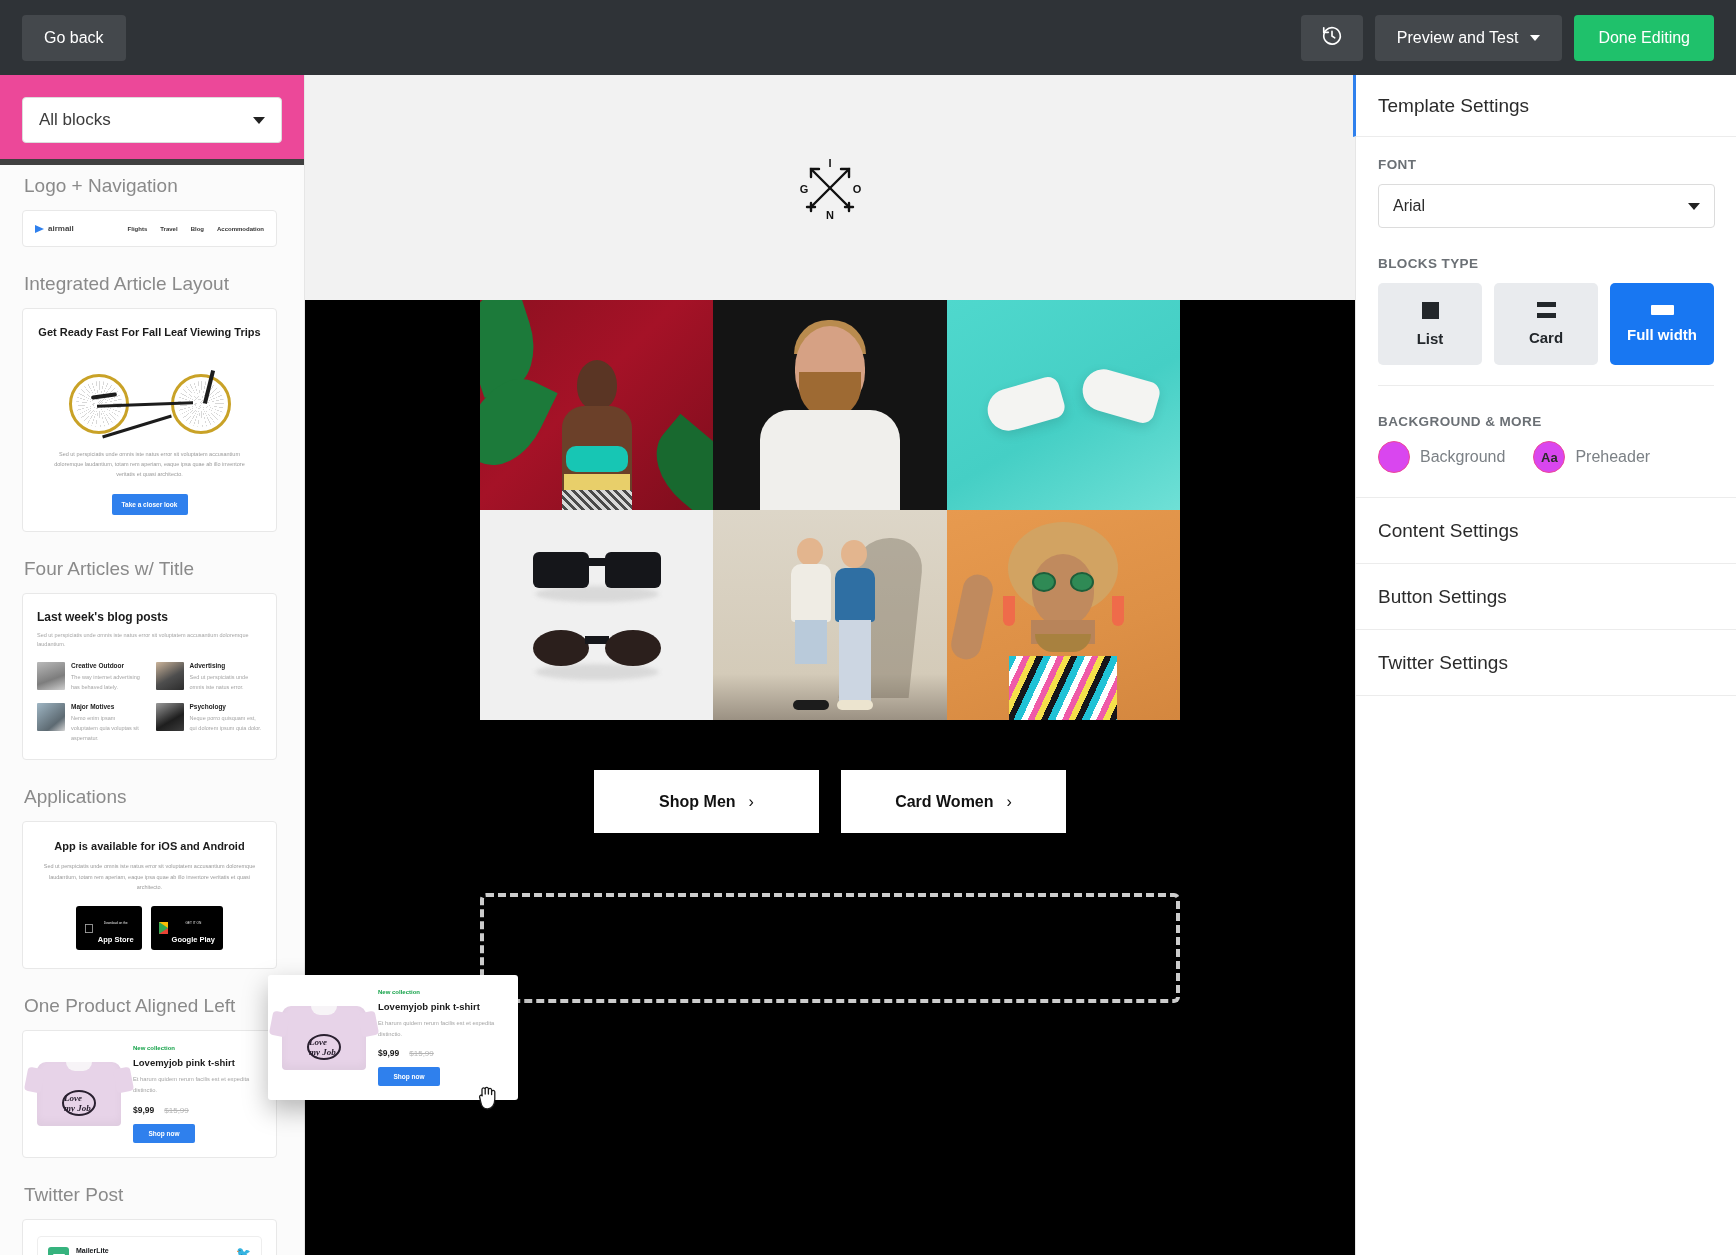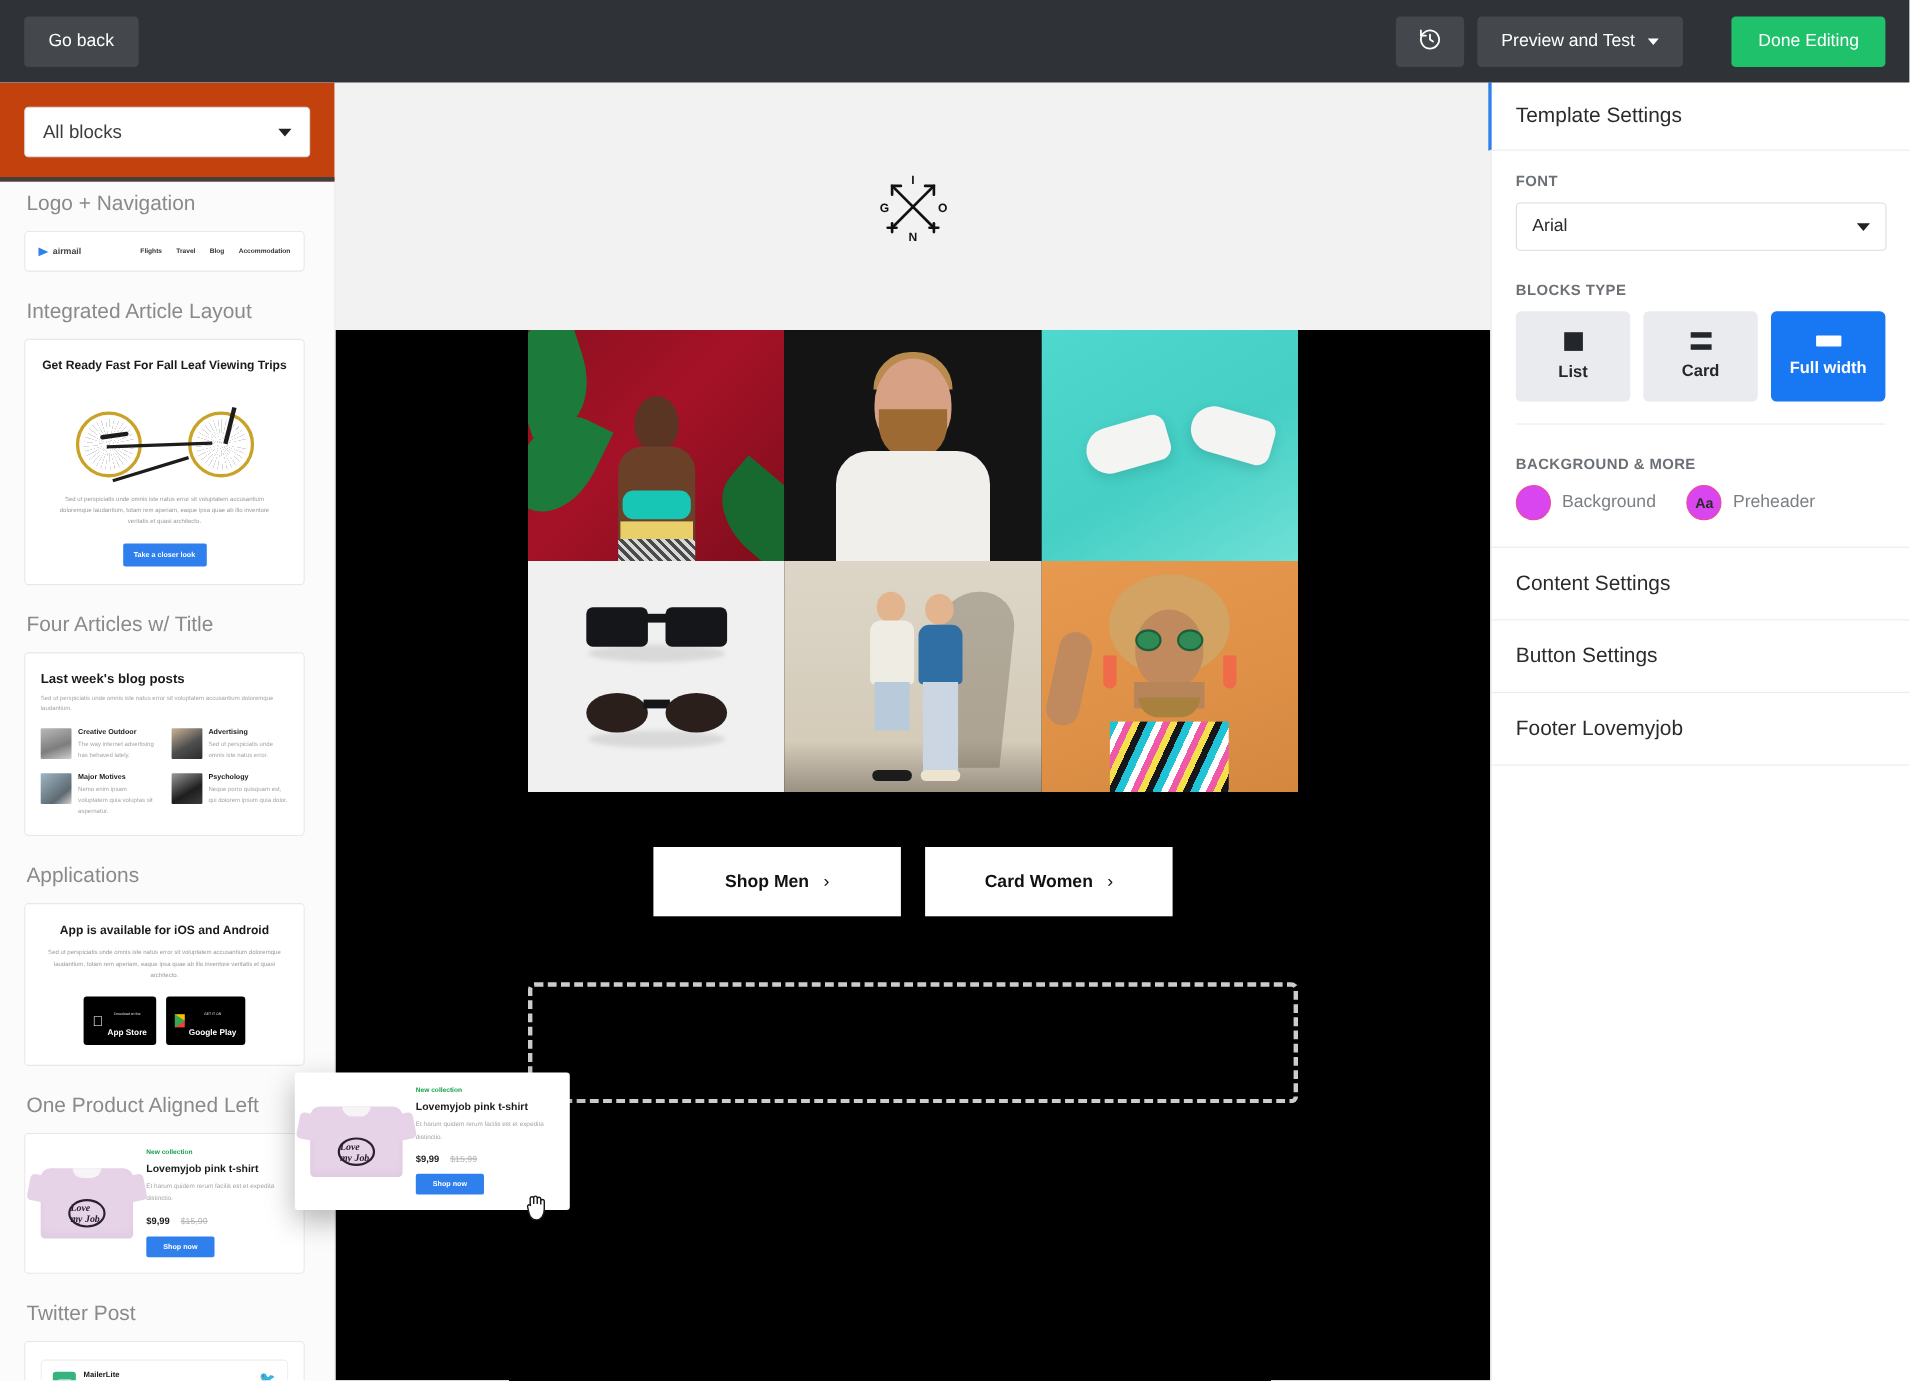--- a/index.html
+++ b/index.html
@@ -34,32 +34,31 @@
     font-family: "Liberation Sans", sans-serif;
   }
   .caret-down {
     width: 0; height: 0; border-left: 5px solid transparent;
     border-right: 5px solid transparent; border-top: 6px solid #ffffff;
   }
   .btn-done {
     background: #1fc16b; color: #ffffff; border: none; border-radius: 4px;
     padding: 0 24px; height: 46px; font-size: 16px; cursor: pointer;
     font-family: "Liberation Sans", sans-serif;
-    margin-left: 32px;
   }
 
   
   .sidebar {
     position: absolute; top: 75px; left: 0; width: 305px; height: 1180px;
     background: #fbfbfb; border-right: 1px solid #e6e6e6; overflow: hidden;
   }
   .blocks-filter {
     position: absolute; top: 0; left: 0; width: 305px; height: 90px;
-    background: #c2410c; padding: 22px; z-index: 10;
-    border-bottom: 4px solid #404040;
+    background: #ec4899; padding: 22px; z-index: 10;
+    border-bottom: 6px solid #404040;
   }
   .select-box {
     width: 260px; height: 46px; border: 1px solid #dcdcdc; border-radius: 4px;
     background: #ffffff; display: flex; align-items: center;
     padding: 0 16px; font-size: 17px; color: #3c3c3c; cursor: pointer;
   }
   .select-box .caret {
     margin-left: auto; width: 0; height: 0;
     border-left: 6px solid transparent; border-right: 6px solid transparent;
     border-top: 7px solid #222;
@@ -753,17 +752,17 @@
         <span class="swatch"></span>
         <span class="bgmore-text">Background</span>
         <span class="swatch aa">Aa</span>
         <span class="bgmore-text">Preheader</span>
       </div>
     </div>
 
     <div class="rp-rows">
       <div class="rp-row">Content Settings</div>
       <div class="rp-row">Button Settings</div>
-      <div class="rp-row">Footer Lovemyjob</div>
+      <div class="rp-row">Twitter Settings</div>
     </div>
   </div>
 
 </div>
 
 </body></html>

